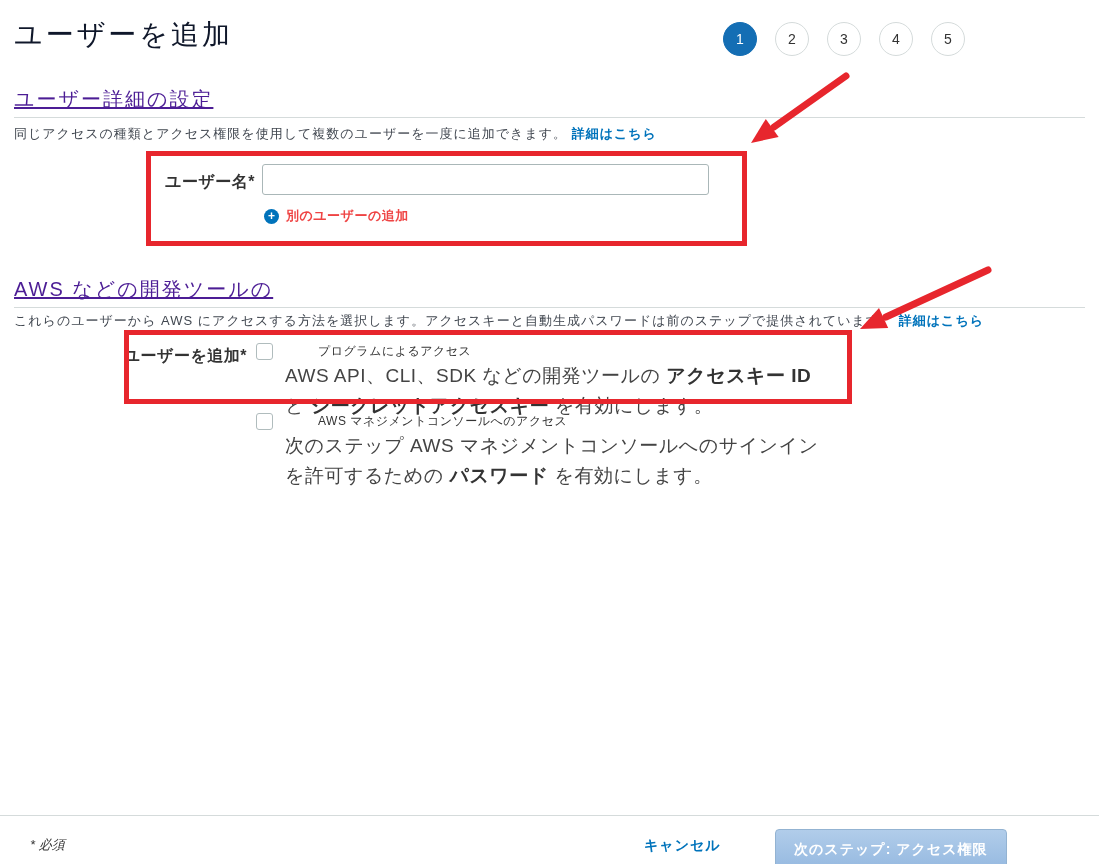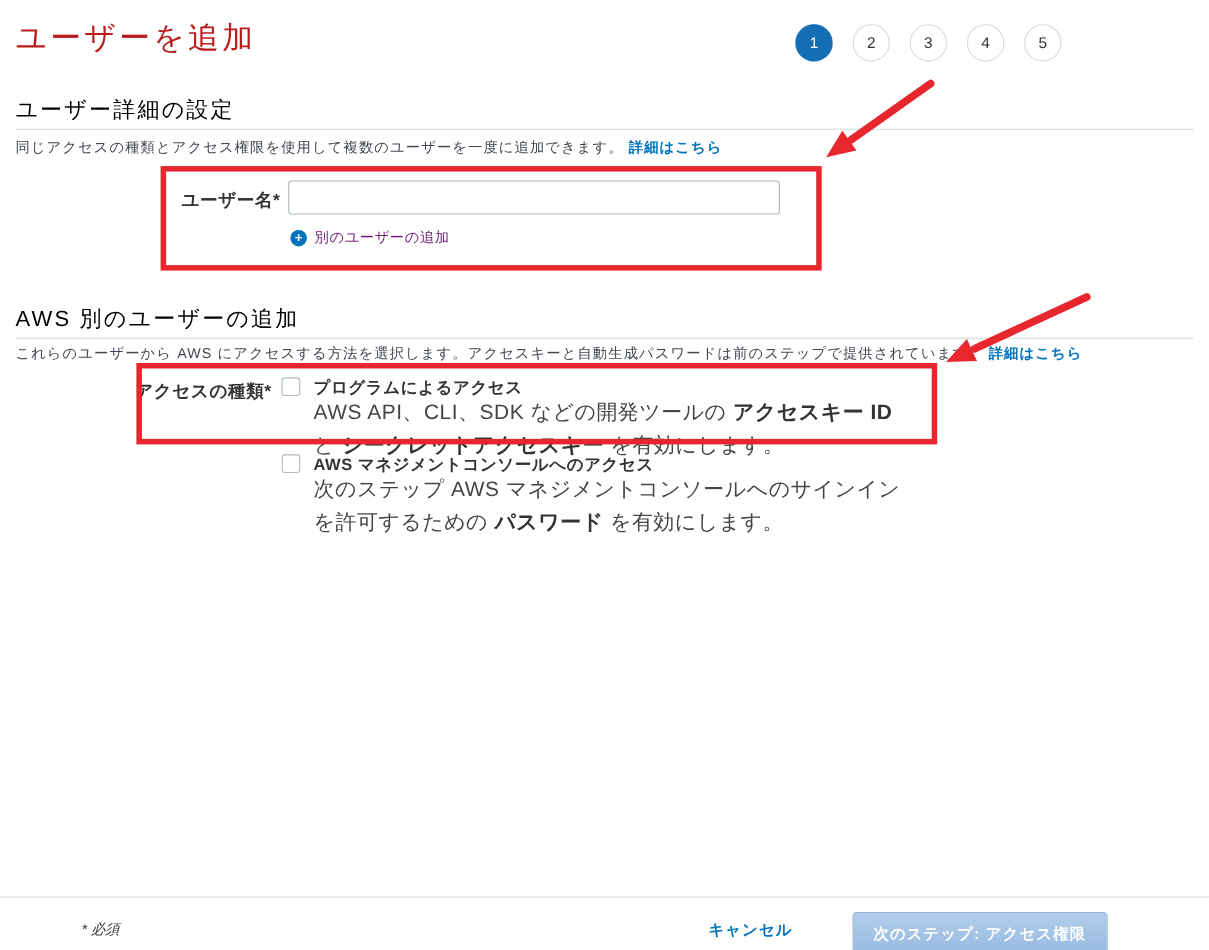--- a/index.html
+++ b/index.html
@@ -1,36 +1,36 @@
 <!DOCTYPE html>
 <html><head>
 <meta charset="utf-8">
 <style>
   * { margin: 0; padding: 0; box-sizing: border-box; }
   html, body { width: 1099px; height: 864px; background: #fff; overflow: hidden; }
   body { position: relative; font-family: "Liberation Sans", "DejaVu Sans", sans-serif; color: #444; }
 
   .page-title {
     position: absolute; left: 14px; top: 16px;
-    font-size: 28px; font-weight: 400; color: #b91c1c; letter-spacing: 3px;
+    font-size: 28px; font-weight: 400; color: #0f172a; letter-spacing: 3px;
   }
 
   
   .steps { position: absolute; left: 723px; top: 22px; display: flex; gap: 18px; }
   .step {
     width: 34px; height: 34px; border-radius: 50%;
     border: 1px solid #d5dbdb; background: #fff; color: #333;
     display: flex; align-items: center; justify-content: center;
     font-size: 14px; cursor: default;
   }
   .step.active { background: #146eb4; border-color: #146eb4; color: #fff; }
 
   .section-heading {
     position: absolute; left: 14px;
-    font-size: 20px; font-weight: 400; color: #000000; letter-spacing: 2px;
+    font-size: 20px; font-weight: 400; color: #4c1d95; letter-spacing: 2px; text-decoration: underline;
   }
   .divider { position: absolute; left: 14px; width: 1071px; border-top: 1px solid #d5dbdb; }
 
   .desc {
     position: absolute; left: 14px;
     font-size: 13px; color: #414750; letter-spacing: 1px; white-space: nowrap;
   }
   a.link { color: #0073bb; text-decoration: none; cursor: pointer; font-weight: bold; }
 
   .field-label {
@@ -41,44 +41,44 @@
     position: absolute; left: 262px; top: 164px; width: 447px; height: 31px;
     border: 1px solid #aab7b8; border-radius: 3px; font-size: 13px; padding: 0 8px;
     color: #333; outline: none;
   }
   .add-user { position: absolute; left: 264px; top: 207px; display: flex; align-items: center; gap: 7px; cursor: pointer; }
   .plus-icon {
     width: 15px; height: 15px; border-radius: 50%; background: #0073bb; color: #fff;
     display: flex; align-items: center; justify-content: center;
     font-size: 12px; font-weight: bold; line-height: 1;
   }
-  .add-user .label { font-size: 13px; font-weight: normal; color: #701a75; letter-spacing: 0.5px; }
+  .add-user .label { font-size: 13px; font-weight: bold; color: #ef4444; letter-spacing: 0.5px; }
 
   .checkbox {
     position: absolute; width: 17px; height: 17px; background: #fff;
     border: 1px solid #b0bcbd; border-radius: 3px; cursor: pointer;
   }
   .option-title {
-    position: absolute; font-size: 15px; font-weight: bold; color: #333; letter-spacing: 0.5px;
+    position: absolute; font-size: 12px; font-weight: normal; color: #333; letter-spacing: 0.5px; margin-left: 33px;
   }
   .option-desc {
     position: absolute; width: 552px; font-size: 19px; color: #444;
     letter-spacing: 0.5px; line-height: 1.6;
   }
   .option-desc b { color: #333; }
 
   
   .annot-box { position: absolute; border: 5px solid #e7262d; pointer-events: none; }
   .annot-box.box1 { left: 146px; top: 151px; width: 601px; height: 95px; }
   .annot-box.box2 { left: 124px; top: 330px; width: 728px; height: 74px; }
   .arrow-overlay { position: absolute; left: 0; top: 0; width: 1099px; height: 864px; pointer-events: none; }
 
   
   .footer-divider { position: absolute; left: 0; top: 815px; width: 1099px; border-top: 1px solid #d5dbdb; }
-  .required-note { position: absolute; left: 30px; top: 836px; font-size: 13px; font-style: italic; color: #333; margin-left: 44px; }
+  .required-note { position: absolute; left: 30px; top: 836px; font-size: 13px; font-style: italic; color: #333; }
   .cancel-link {
     position: absolute; left: 644px; top: 837px; font-size: 14px; font-weight: bold;
     color: #0073bb; letter-spacing: 1px; cursor: pointer; text-decoration: none;
   }
   .next-button {
     position: absolute; left: 775px; top: 829px; height: 42px; padding: 0 18px;
     background: linear-gradient(#b1cdea, #95b9e0); border: 1px solid #93b3d2;
     border-radius: 4px; color: #fff; font-weight: bold; font-size: 14px;
     letter-spacing: 1px; cursor: pointer; font-family: inherit;
   }
@@ -104,28 +104,28 @@
 </p>
 
 <label class="field-label" style="left:14px; top:172px; width:241px;">ユーザー名*</label>
 <input class="username-input" type="text" value="" style="">
 
 <div class="add-user">
   <span class="plus-icon">+</span>
   <span class="label">別のユーザーの追加</span>
 </div>
 
-<h2 class="section-heading" style="top:276px">AWS 別のユーザーの追加</h2>
+<h2 class="section-heading" style="top:276px">AWS などの開発ツールの</h2>
 <div class="divider" style="top:307px"></div>
 <p class="desc" style="top:312px">
   <span>これらのユーザーから AWS にアクセスする方法を選択します。アクセスキーと自動生成パスワードは前のステップで提供されています。</span>
   <a class="link">詳細はこちら</a>
 </p>
 
-<label class="field-label" style="left:14px; top:346px; width:233px;">アクセスの種類*</label>
+<label class="field-label" style="left:14px; top:346px; width:233px;">ユーザーを追加*</label>
 
 <span class="checkbox" style="left:256px; top:343px;"></span>
 <div class="option-title" style="left:285px; top:343px;">プログラムによるアクセス</div>
 <div class="option-desc" style="left:285px; top:361px;">
   <span>AWS API、CLI、SDK などの開発ツールの </span><b>アクセスキー ID</b><span> と </span><b>シークレットアクセスキー</b><span> を有効にします。</span>
 </div>
 
 <span class="checkbox" style="left:256px; top:413px;"></span>
 <div class="option-title" style="left:285px; top:413px;">AWS マネジメントコンソールへのアクセス</div>
 <div class="option-desc" style="left:285px; top:431px;">

